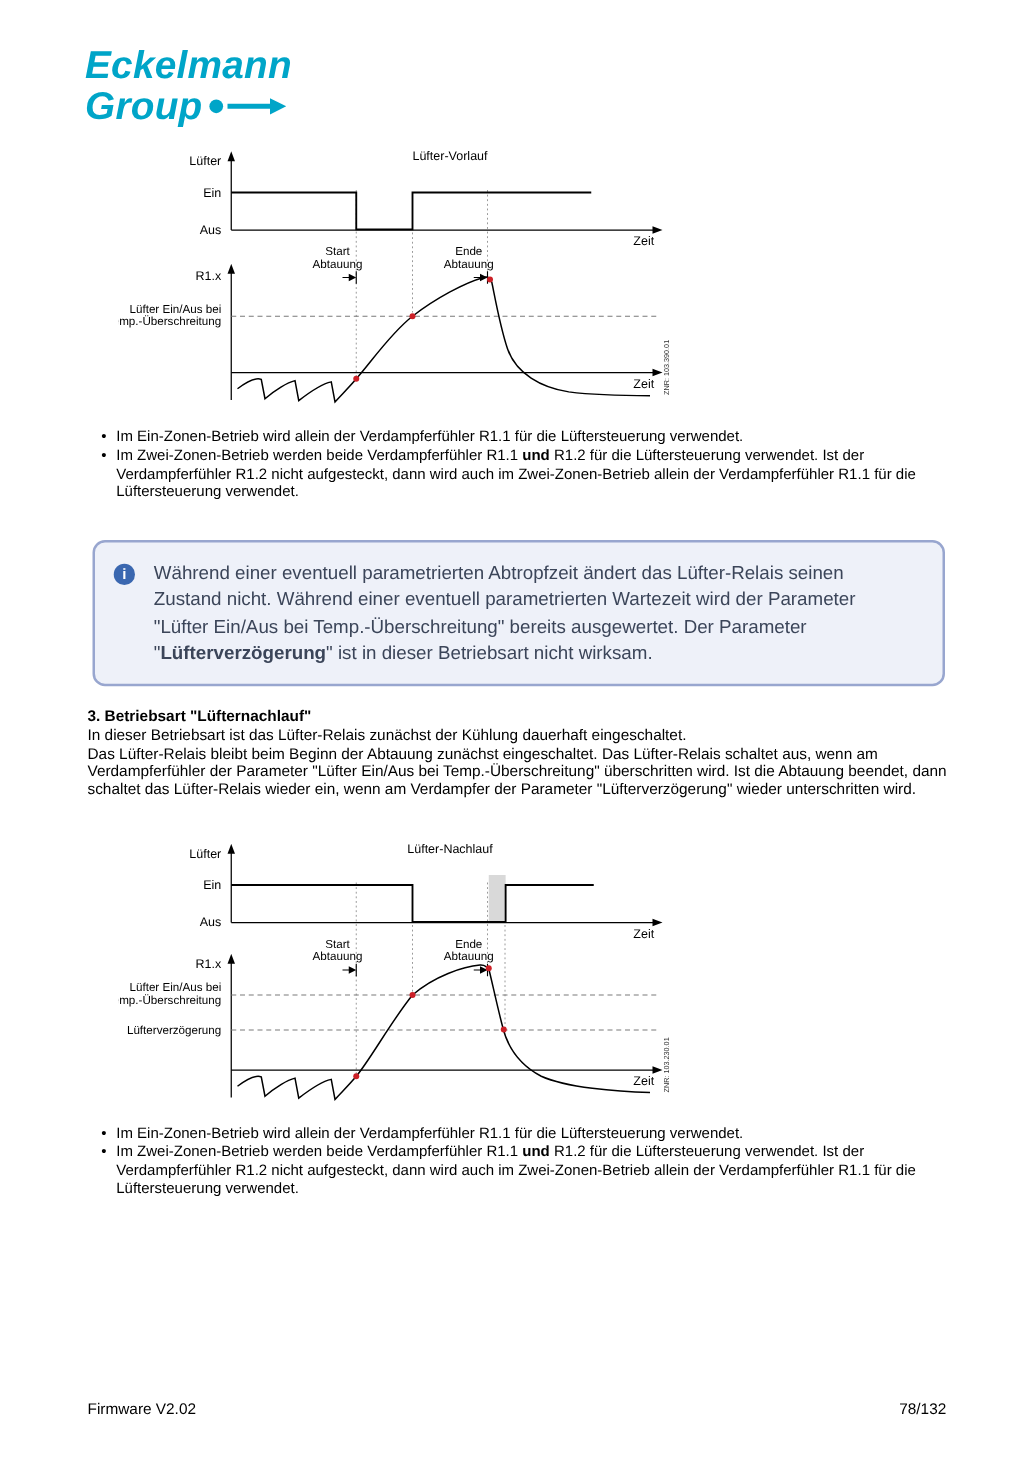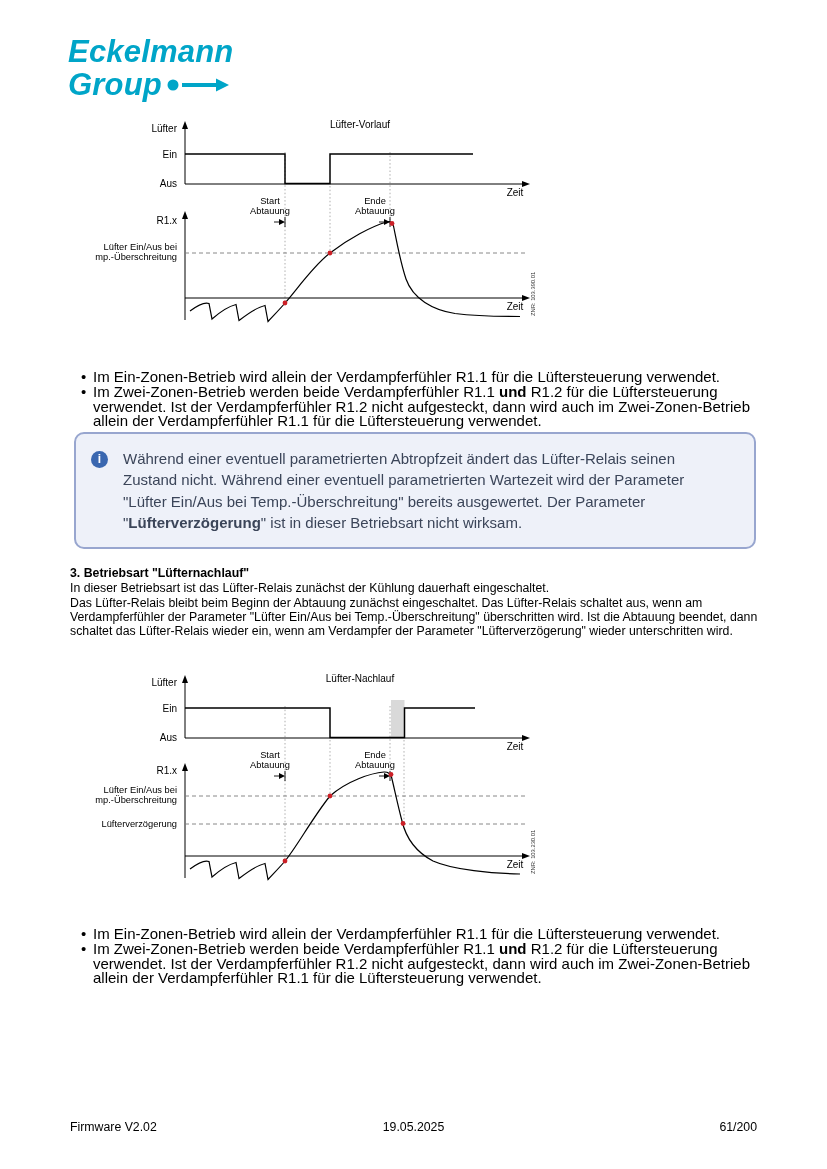--- a/index.html
+++ b/index.html
@@ -23,21 +23,21 @@
   .curve { stroke:#000; stroke-width:1.2; fill:none; }
   .guide { stroke:#9a9a9a; stroke-width:0.8; fill:none; stroke-dasharray:1.5 2.2; }
   .dashline { stroke:#7a7a7a; stroke-width:0.9; stroke-dasharray:4 3; }
   .mk { stroke:#000; stroke-width:0.9; }
   .t10 { font-size:10px; }
   .t9 { font-size:9.3px; }
   .znr { font-size:5.8px; fill:#333; }
   .dot { fill:#cc2027; }
 
   
-  .bullets { position:absolute; font-size:15px; line-height:14.8px;margin-top:28px; }
+  .bullets { position:absolute; font-size:12px; line-height:14.8px; }
   .b1 { left:80px; top:342px; width:672px; }
   .b2 { left:80px; top:899px; width:672px; }
   .bullet { position:relative; padding-left:13px; }
   .bullet::before { content:"•"; position:absolute; left:1px; }
 
   
   .infobox { position:absolute; left:74px; top:432px; width:682px; min-height:112px;
              border:2px solid #98a6cf; border-radius:10px; background:#eef1f9;
              padding:14px 36px 13px 47px; }
   .infobox .icon { position:absolute; left:15px; top:17px; width:17px; height:17px; border-radius:50%;
@@ -206,17 +206,16 @@
     <div class="bullet">
       <span>Im Ein-Zonen-Betrieb wird allein der Verdampferfühler R1.1 für die Lüftersteuerung verwendet.</span>
     </div>
     <div class="bullet">
       <span>Im Zwei-Zonen-Betrieb werden beide Verdampferfühler R1.1 </span><b>und</b><span> R1.2 für die Lüftersteuerung verwendet. Ist der Verdampferfühler R1.2 nicht aufgesteckt, dann wird auch im Zwei-Zonen-Betrieb allein der Verdampferfühler R1.1 für die Lüftersteuerung verwendet.</span>
     </div>
   </div>
 
   <div class="footer">
     <span class="fl">Firmware V2.02</span>
-    <span class="fc">19.05.2025</span>
-    <span class="fr">61/200</span>
+    <span class="fr">78/132</span>
   </div>
 
 </div>
 
 </body></html>

